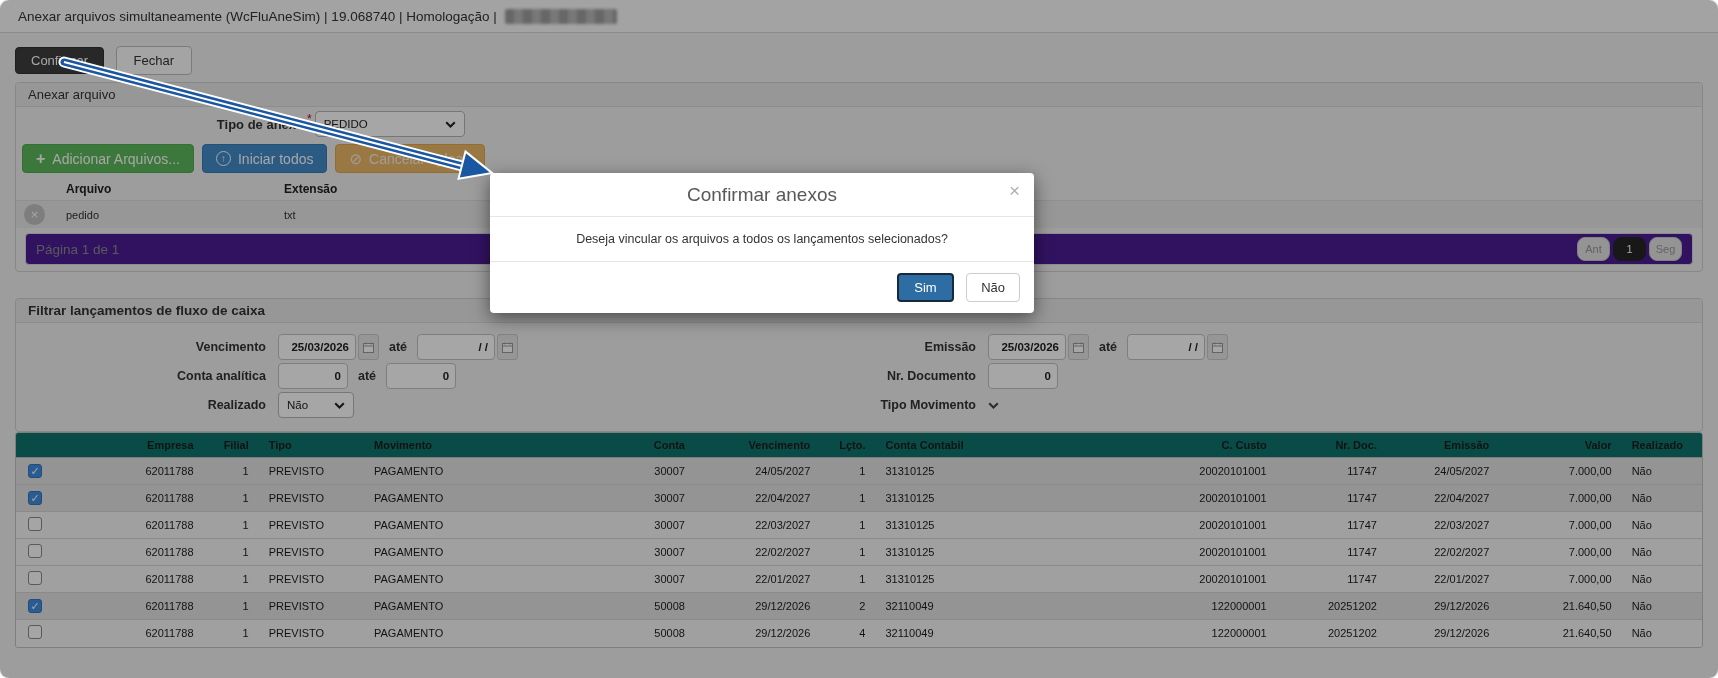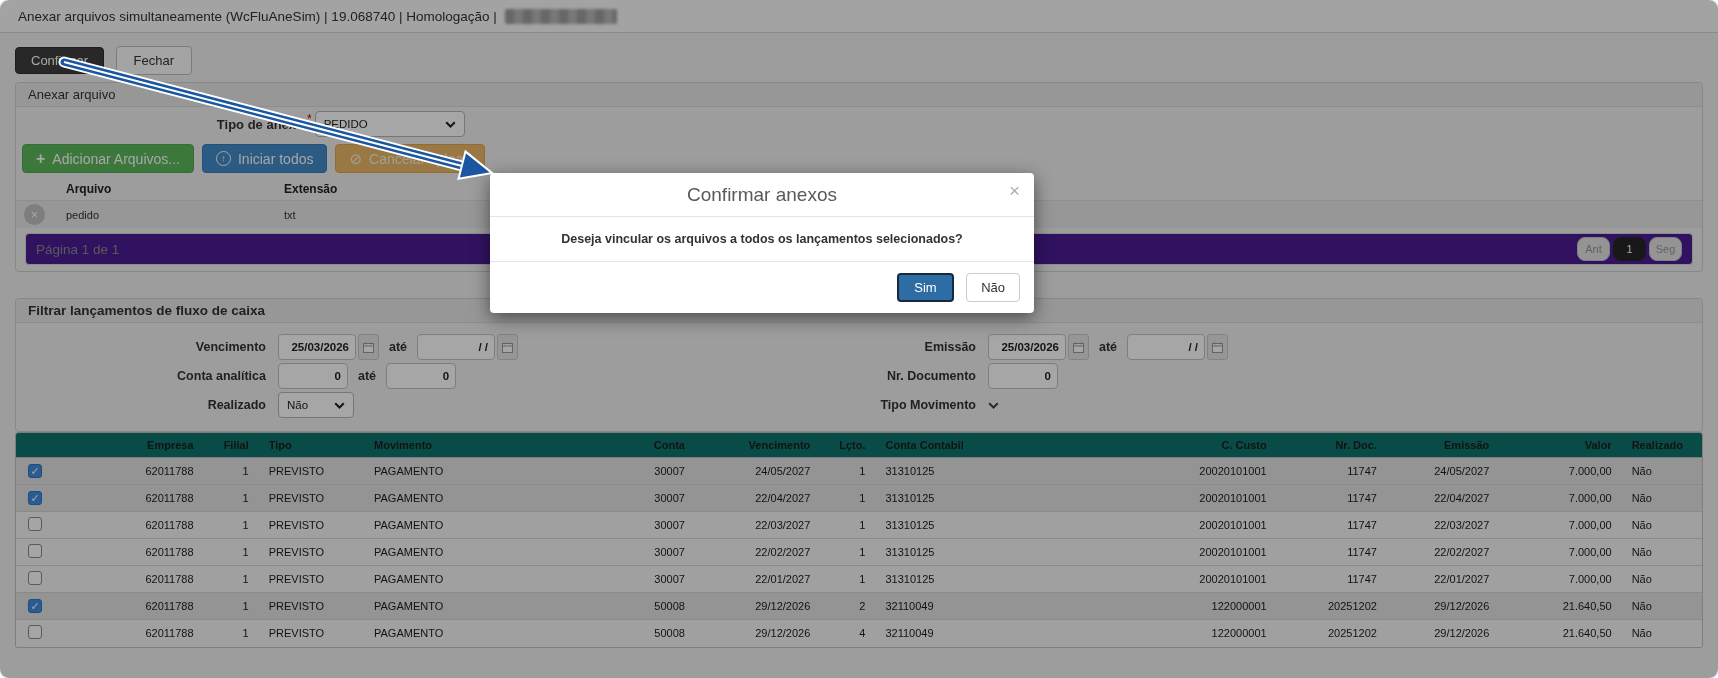--- a/index.html
+++ b/index.html
@@ -93,21 +93,21 @@
         display:inline-flex; align-items:center; justify-content:center; font-size:11px; cursor:pointer; }
   .cb.on { background:#3f8fe0; border-color:#3576c0; color:#fff; }
 
   
   .overlay { position:absolute; inset:0; background:rgba(0,0,0,0.35); z-index:50; }
   .modal { position:absolute; left:490px; top:173px; width:544px; background:#fff; border-radius:4px;
            box-shadow:0 5px 18px rgba(0,0,0,0.5); z-index:60; }
   .m-head { position:relative; padding:11px 10px 10px; text-align:center; font-size:19px; color:#595959;
             border-bottom:1px solid #e5e5e5; }
   .m-close { position:absolute; right:14px; top:8px; font-size:19px; color:#b0b0b0; cursor:pointer; line-height:1; }
-  .m-body { padding:15px 18px; text-align:center; font-size:12.5px; color:#333; border-bottom:1px solid #e5e5e5;font-weight:bold; }
+  .m-body { padding:15px 18px; text-align:center; font-size:12.5px; color:#333; border-bottom:1px solid #e5e5e5; }
   .m-foot { padding:11px 14px; text-align:right; }
   .btn-sim { background:#2e6da4; color:#fff; border:2px solid #17293a; border-radius:4px;
              padding:5px 15px; font-size:13px; font-family:inherit; cursor:pointer; }
   .btn-nao { background:#fff; color:#333; border:1px solid #ccc; border-radius:4px;
              padding:6px 14px; font-size:13px; font-family:inherit; margin-left:8px; cursor:pointer; }
   .arrow { position:absolute; inset:0; z-index:70; pointer-events:none; }
 </style>
 </head>
 <body>
 

